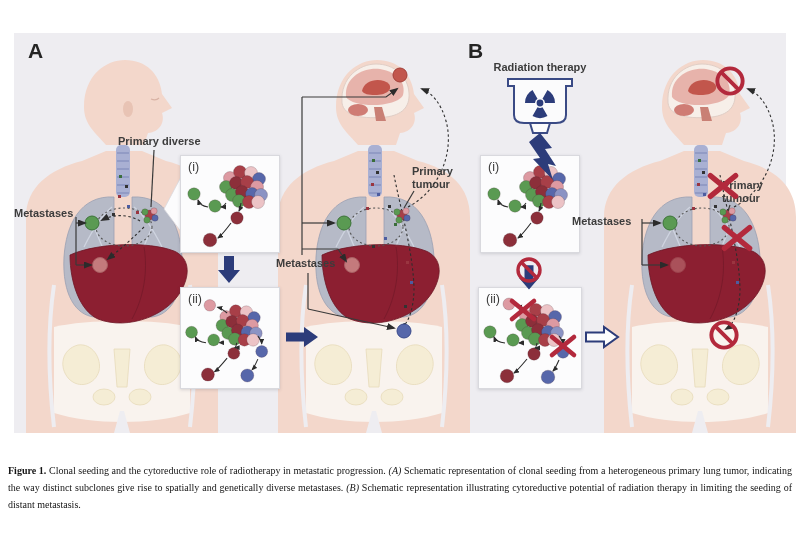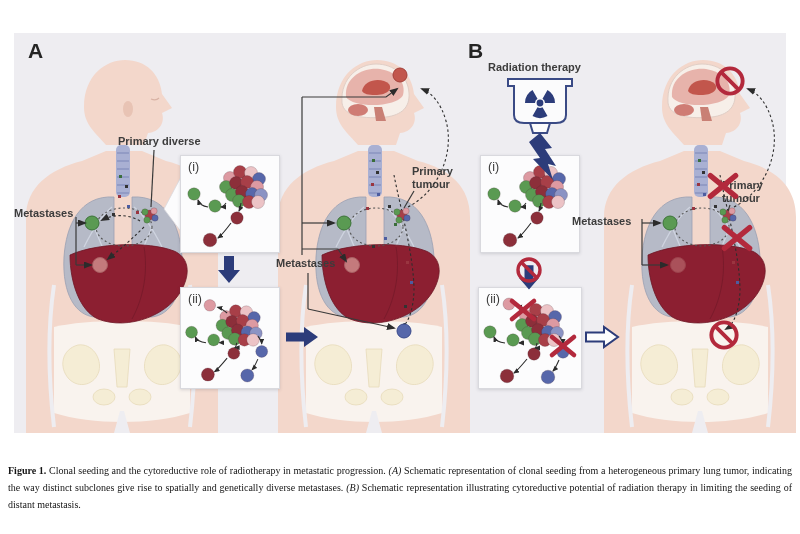--- a/index.html
+++ b/index.html
@@ -285,21 +285,21 @@
       </svg>
     </div>
 
     <div class="icon-abs" style="left:272px;top:294px">
       <svg width="32" height="20" viewBox="0 0 32 20">
           <use href="#arrRight" transform="translate(16,10)" class="navyfill"></use>
         </svg>
     </div>
 
     <div class="abs panel-letter" style="left:454px;top:6px">B</div>
-    <div class="abs org-label" style="left:474px;top:28px;width:128px;text-align:left">Radiation therapy</div>
+    <div class="abs org-label" style="left:462px;top:28px;width:128px;text-align:center">Radiation therapy</div>
 
     <div class="icon-abs" style="left:486px;top:44px">
       <svg width="80" height="66" viewBox="0 0 80 66">
         <path class="device-outline" d="M8,2 L72,2 L72,9 L66,9 L66,38 Q66,46 56,46 L24,46 Q14,46 14,38 L14,9 L8,9 Z"></path>
         <path class="device-outline" d="M30,46 L50,46 L47,56 L33,56 Z"></path>
         <g transform="translate(40,26)" fill="#2c3c7a">
           <circle r="3.4"></circle>
           <path d="M2.5,4.3 L7.5,13 A15,15 0 0 1 -7.5,13 L-2.5,4.3 A5,5 0 0 0 2.5,4.3 Z"></path>
           <path d="M-5,0 L-15,0 A15,15 0 0 1 -7.5,-13 L-2.5,-4.3 A5,5 0 0 0 -5,0 Z"></path>
           <path d="M2.5,-4.3 L7.5,-13 A15,15 0 0 1 15,0 L5,0 A5,5 0 0 0 2.5,-4.3 Z"></path>

